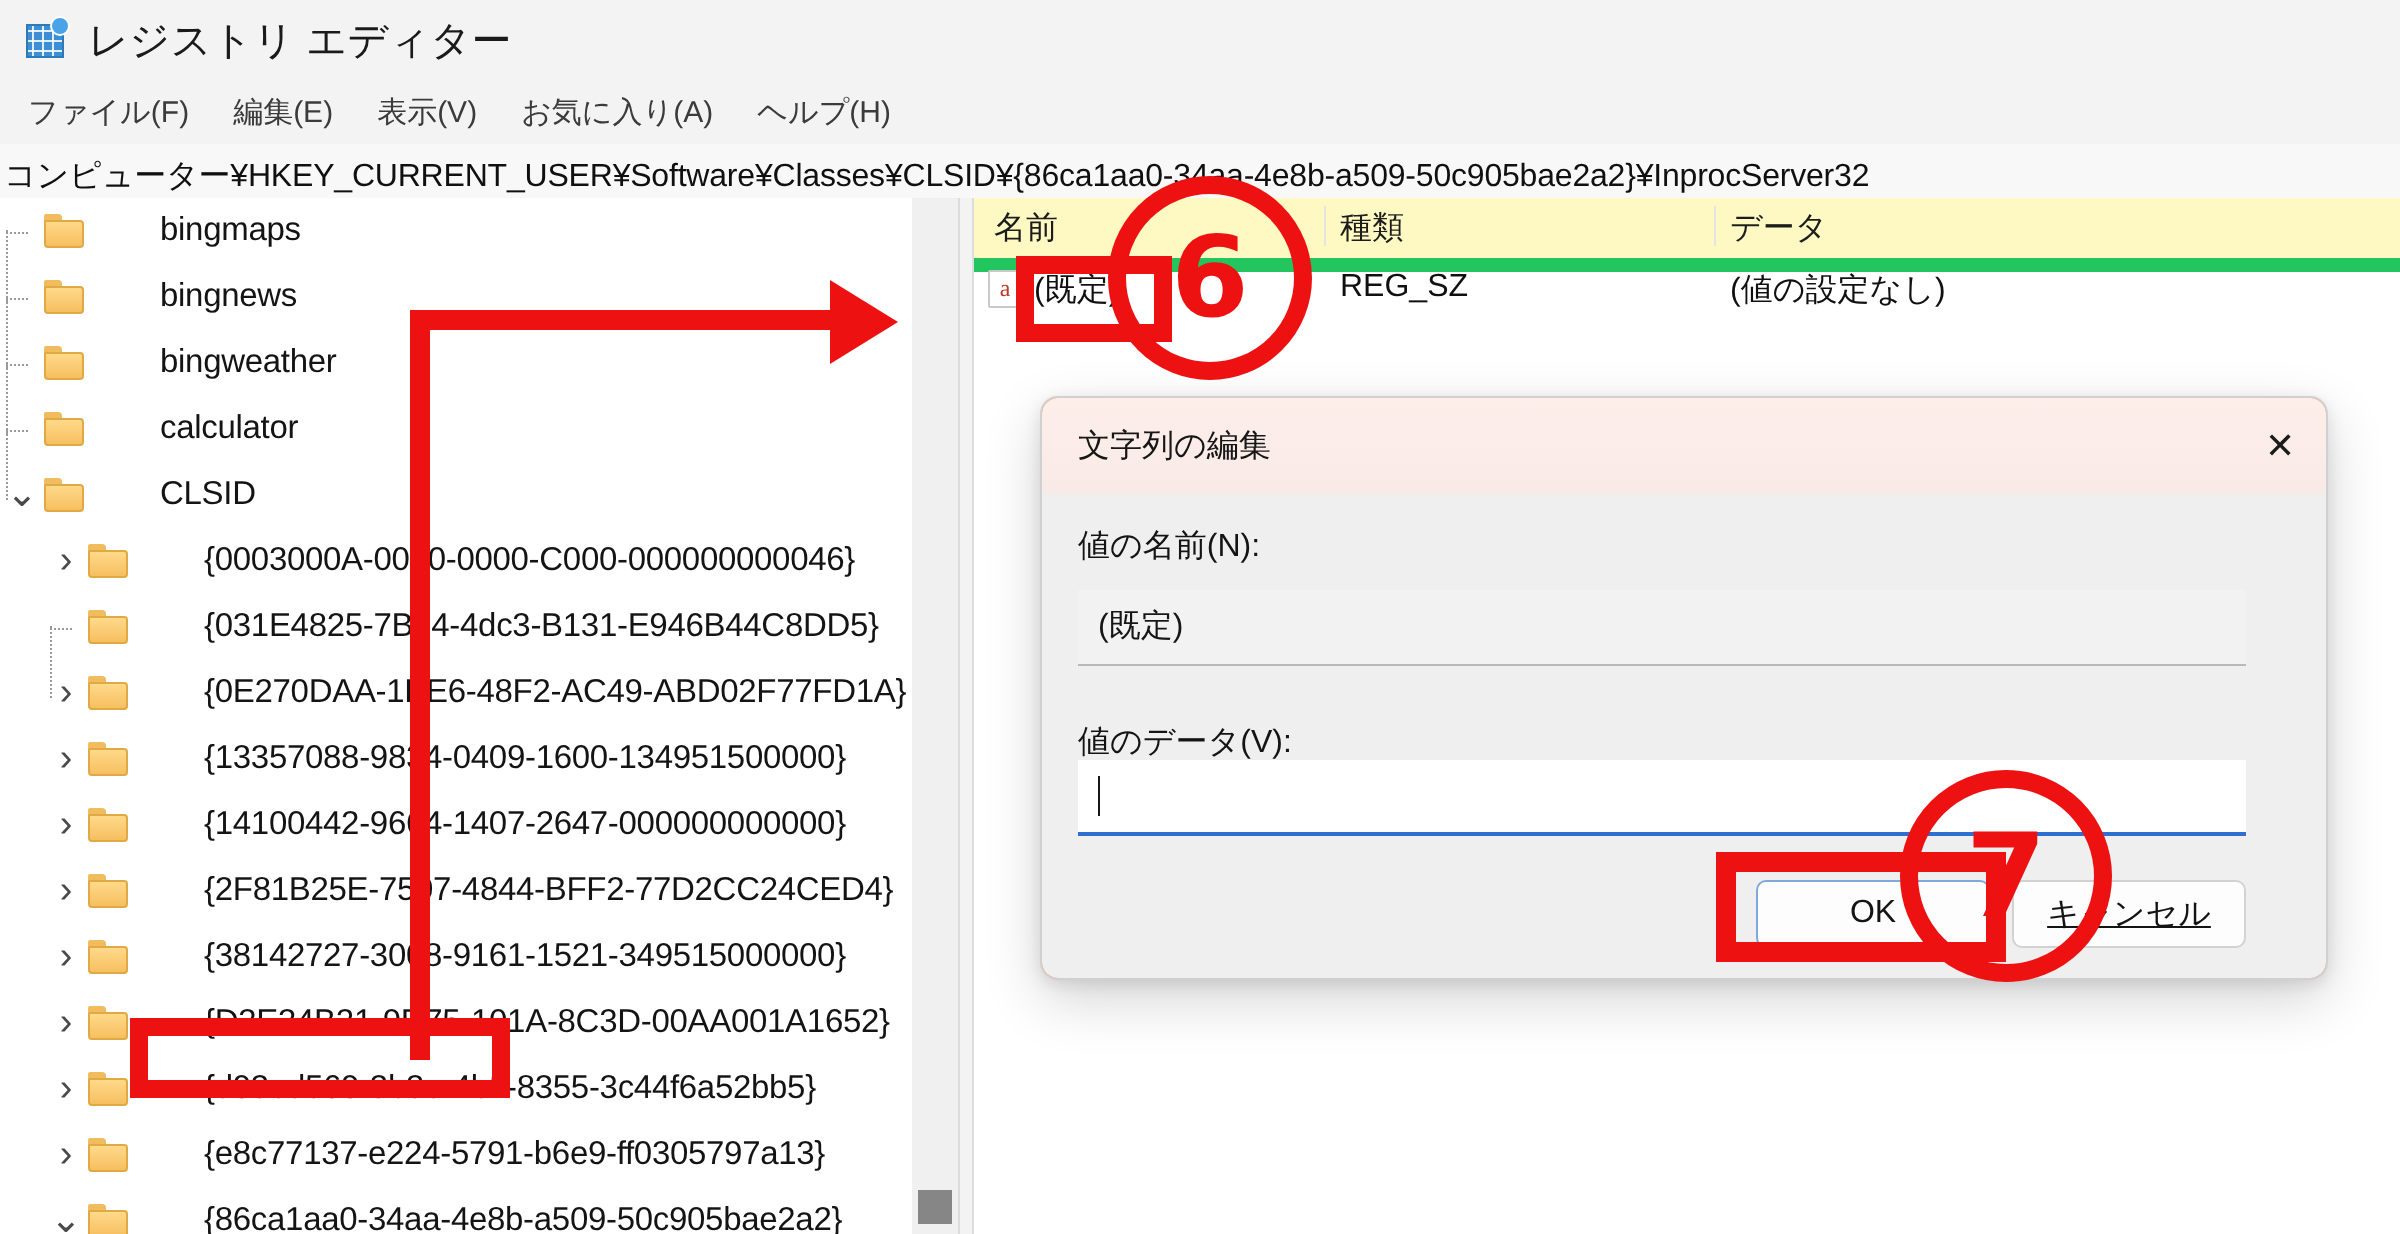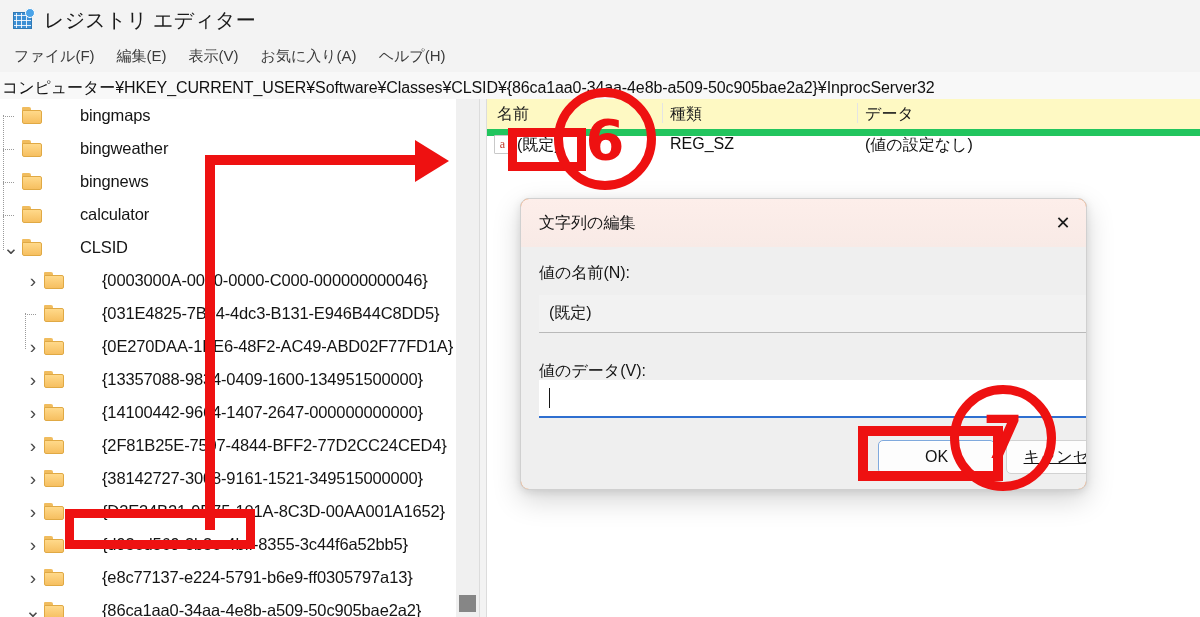--- a/index.html
+++ b/index.html
@@ -188,21 +188,21 @@
     position: absolute; top: 4px;
     font-size: 16px; color: #101010;
   }
   .cell-name { left: 30px; }
   .cell-type { left: 183px; }
   .cell-data { left: 378px; }
 
   
   .dialog {
     position: absolute; left: 520px; top: 198px;
-    width: 567px; height: 292px;
+    width: 644px; height: 292px;
     background: #f97316;
     border: 1px solid #d0d0d0;
     border-radius: 9px;
     box-shadow: 0 10px 28px rgba(0,0,0,.17), 0 2px 8px rgba(0,0,0,.10);
     box-sizing: border-box;
     overflow: hidden;
   }
   .dlg-titlebar {
     position: absolute; left: 0; top: 0; width: 100%; height: 48px;
     background: linear-gradient(#fdeeea, #f8eae6);
@@ -355,30 +355,30 @@
         </div>
         <div class="tlabel">bingmaps</div>
       </div>
       <div class="tnode">
         <div style="flex: 0 0 0px;"></div>
         <div class="guide"></div>
         <div class="folder">
           <div class="tab"></div>
           <div class="body"></div>
         </div>
-        <div class="tlabel">bingweather</div>
+        <div class="tlabel">bingnews</div>
       </div>
       <div class="tnode">
         <div style="flex: 0 0 0px;"></div>
         <div class="guide"></div>
         <div class="folder">
           <div class="tab"></div>
           <div class="body"></div>
         </div>
-        <div class="tlabel">bingnews</div>
+        <div class="tlabel">bingweather</div>
       </div>
       <div class="tnode">
         <div style="flex: 0 0 0px;"></div>
         <div class="guide"></div>
         <div class="folder">
           <div class="tab"></div>
           <div class="body"></div>
         </div>
         <div class="tlabel">calculator</div>
       </div>

